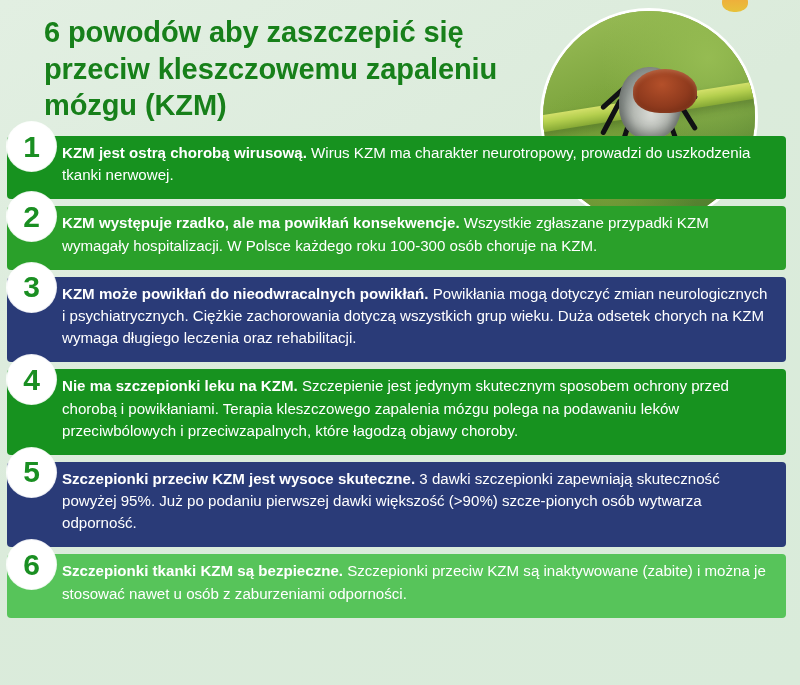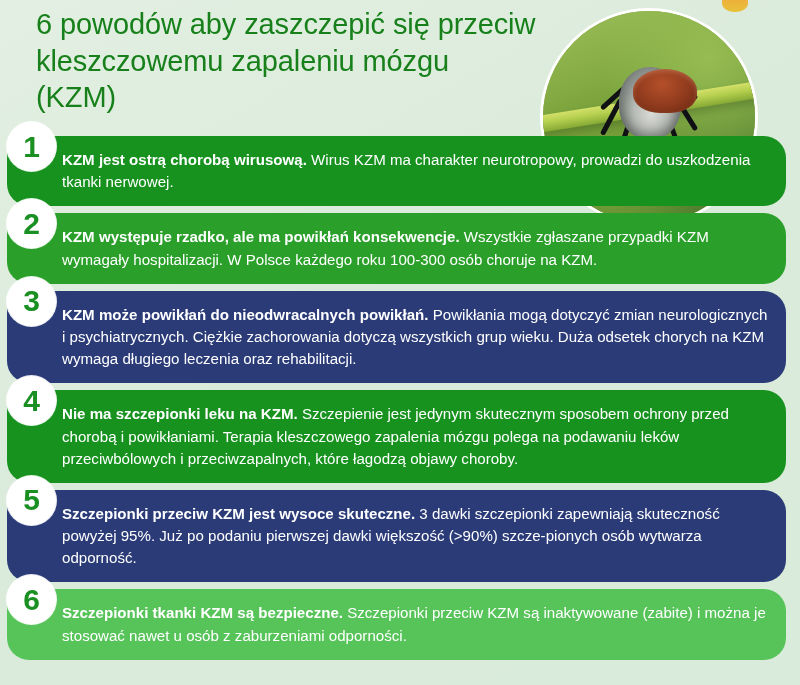--- a/index.html
+++ b/index.html
@@ -118,45 +118,45 @@
   .lg6 { width: 5px; height: 46px; left: 70px;  top: 56px; transform: rotate(-20deg); }
   .lg7 { width: 5px; height: 40px; left: 80px;  top: 34px; transform: rotate(-32deg); }
   .lg8 { width: 5px; height: 34px; left: 78px;  top: 12px; transform: rotate(-52deg); }
 
   
   .title {
     position: absolute;
     left: 36px;
     top: 6px;
     width: 500px;
-    margin: 0;
+    margin: 8px;
     font-size: 29px;
     line-height: 1.26;
-    font-weight: normal;
+    font-weight: bold;
     color: #17801a;
     letter-spacing: -0.1px;
   }
 
   
   .items {
     position: absolute;
     left: 0;
     top: 136px;
     width: 800px;
   }
   .item {
     position: relative;
     margin-bottom: 7px;
   }
   .band {
     margin-left: 7px;
     margin-right: 14px;
-    border-radius: 22px;
+    border-radius: 4px;
     color: #ffffff;
-    padding: 13px 16px 13px 55px;
+    padding: 6px 16px 13px 55px;
     font-size: 15.1px;
     line-height: 1.47;
     box-sizing: border-box;
     min-height: 40px;
   }
   .band .lead { font-weight: bold; }
   .badge {
     position: absolute;
     left: 7px;
     top: -14px;

